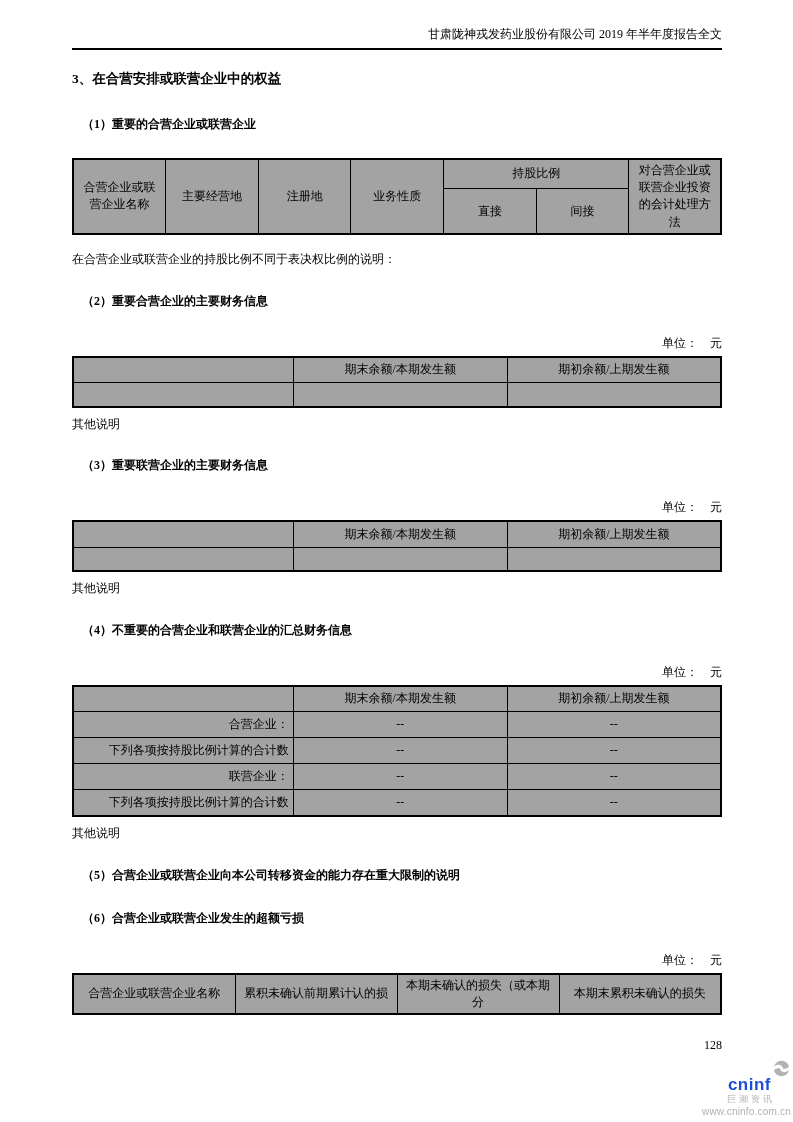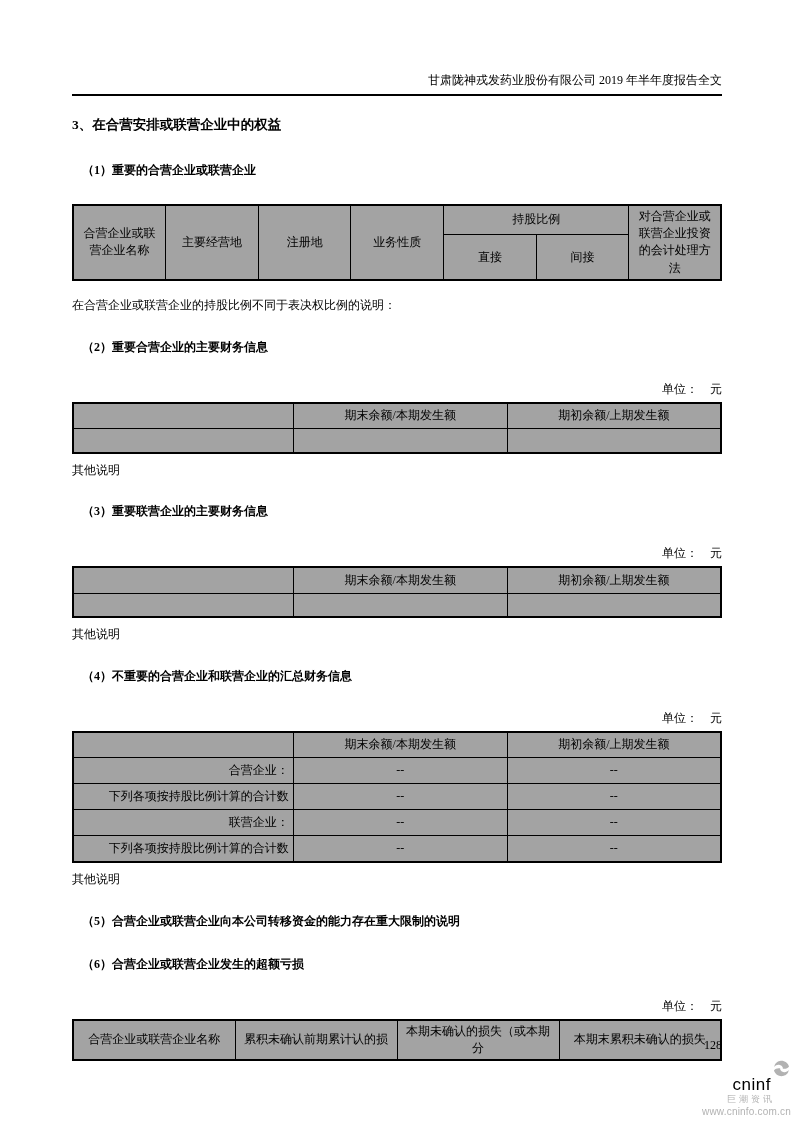--- a/index.html
+++ b/index.html
@@ -8,21 +8,21 @@
     width:793px; height:1122px;
     margin:0 auto;
     background:#ffffff;
     font-family:"Liberation Serif","DejaVu Serif",serif;
     color:#000;
     overflow:hidden;
   }
   .content { padding:0 71px 0 72px; }
 
   .doc-header {
-    padding-top:73px;
+    padding-top:27px;
     padding-bottom:5px;
     border-bottom:2px solid #000;
     text-align:right;
     font-size:12px;
     line-height:1.3;
   }
 
   h1.sec {
     font-size:13.5px; font-weight:bold;
     margin:20px 0 0 0;
@@ -80,21 +80,21 @@
   .cninfo-logo {
     position:absolute;
     right:2px; bottom:5px;
     text-align:right;
     color:#b2b2b2;
     font-family:"Liberation Sans","DejaVu Sans",sans-serif;
     line-height:1;
   }
   .logo-top { display:flex; align-items:center; justify-content:flex-end; }
   .logo-brand {
-    font-size:17px; font-weight:normal; letter-spacing:0.5px; color:#000000;margin-top:32px;
+    font-size:17px; font-weight:bold; letter-spacing:0.5px; color:#1d4ed8;margin-top:32px;
   }
   .logo-swirl { width:19px; height:19px; margin-left:1px; }
   .logo-cn {
     font-size:9px; letter-spacing:3px; margin-top:2px; padding-right:16px;
   }
   .logo-url { font-size:10px; margin-top:3px; letter-spacing:0.2px; }
 </style>
 </head>
 <body>
 

